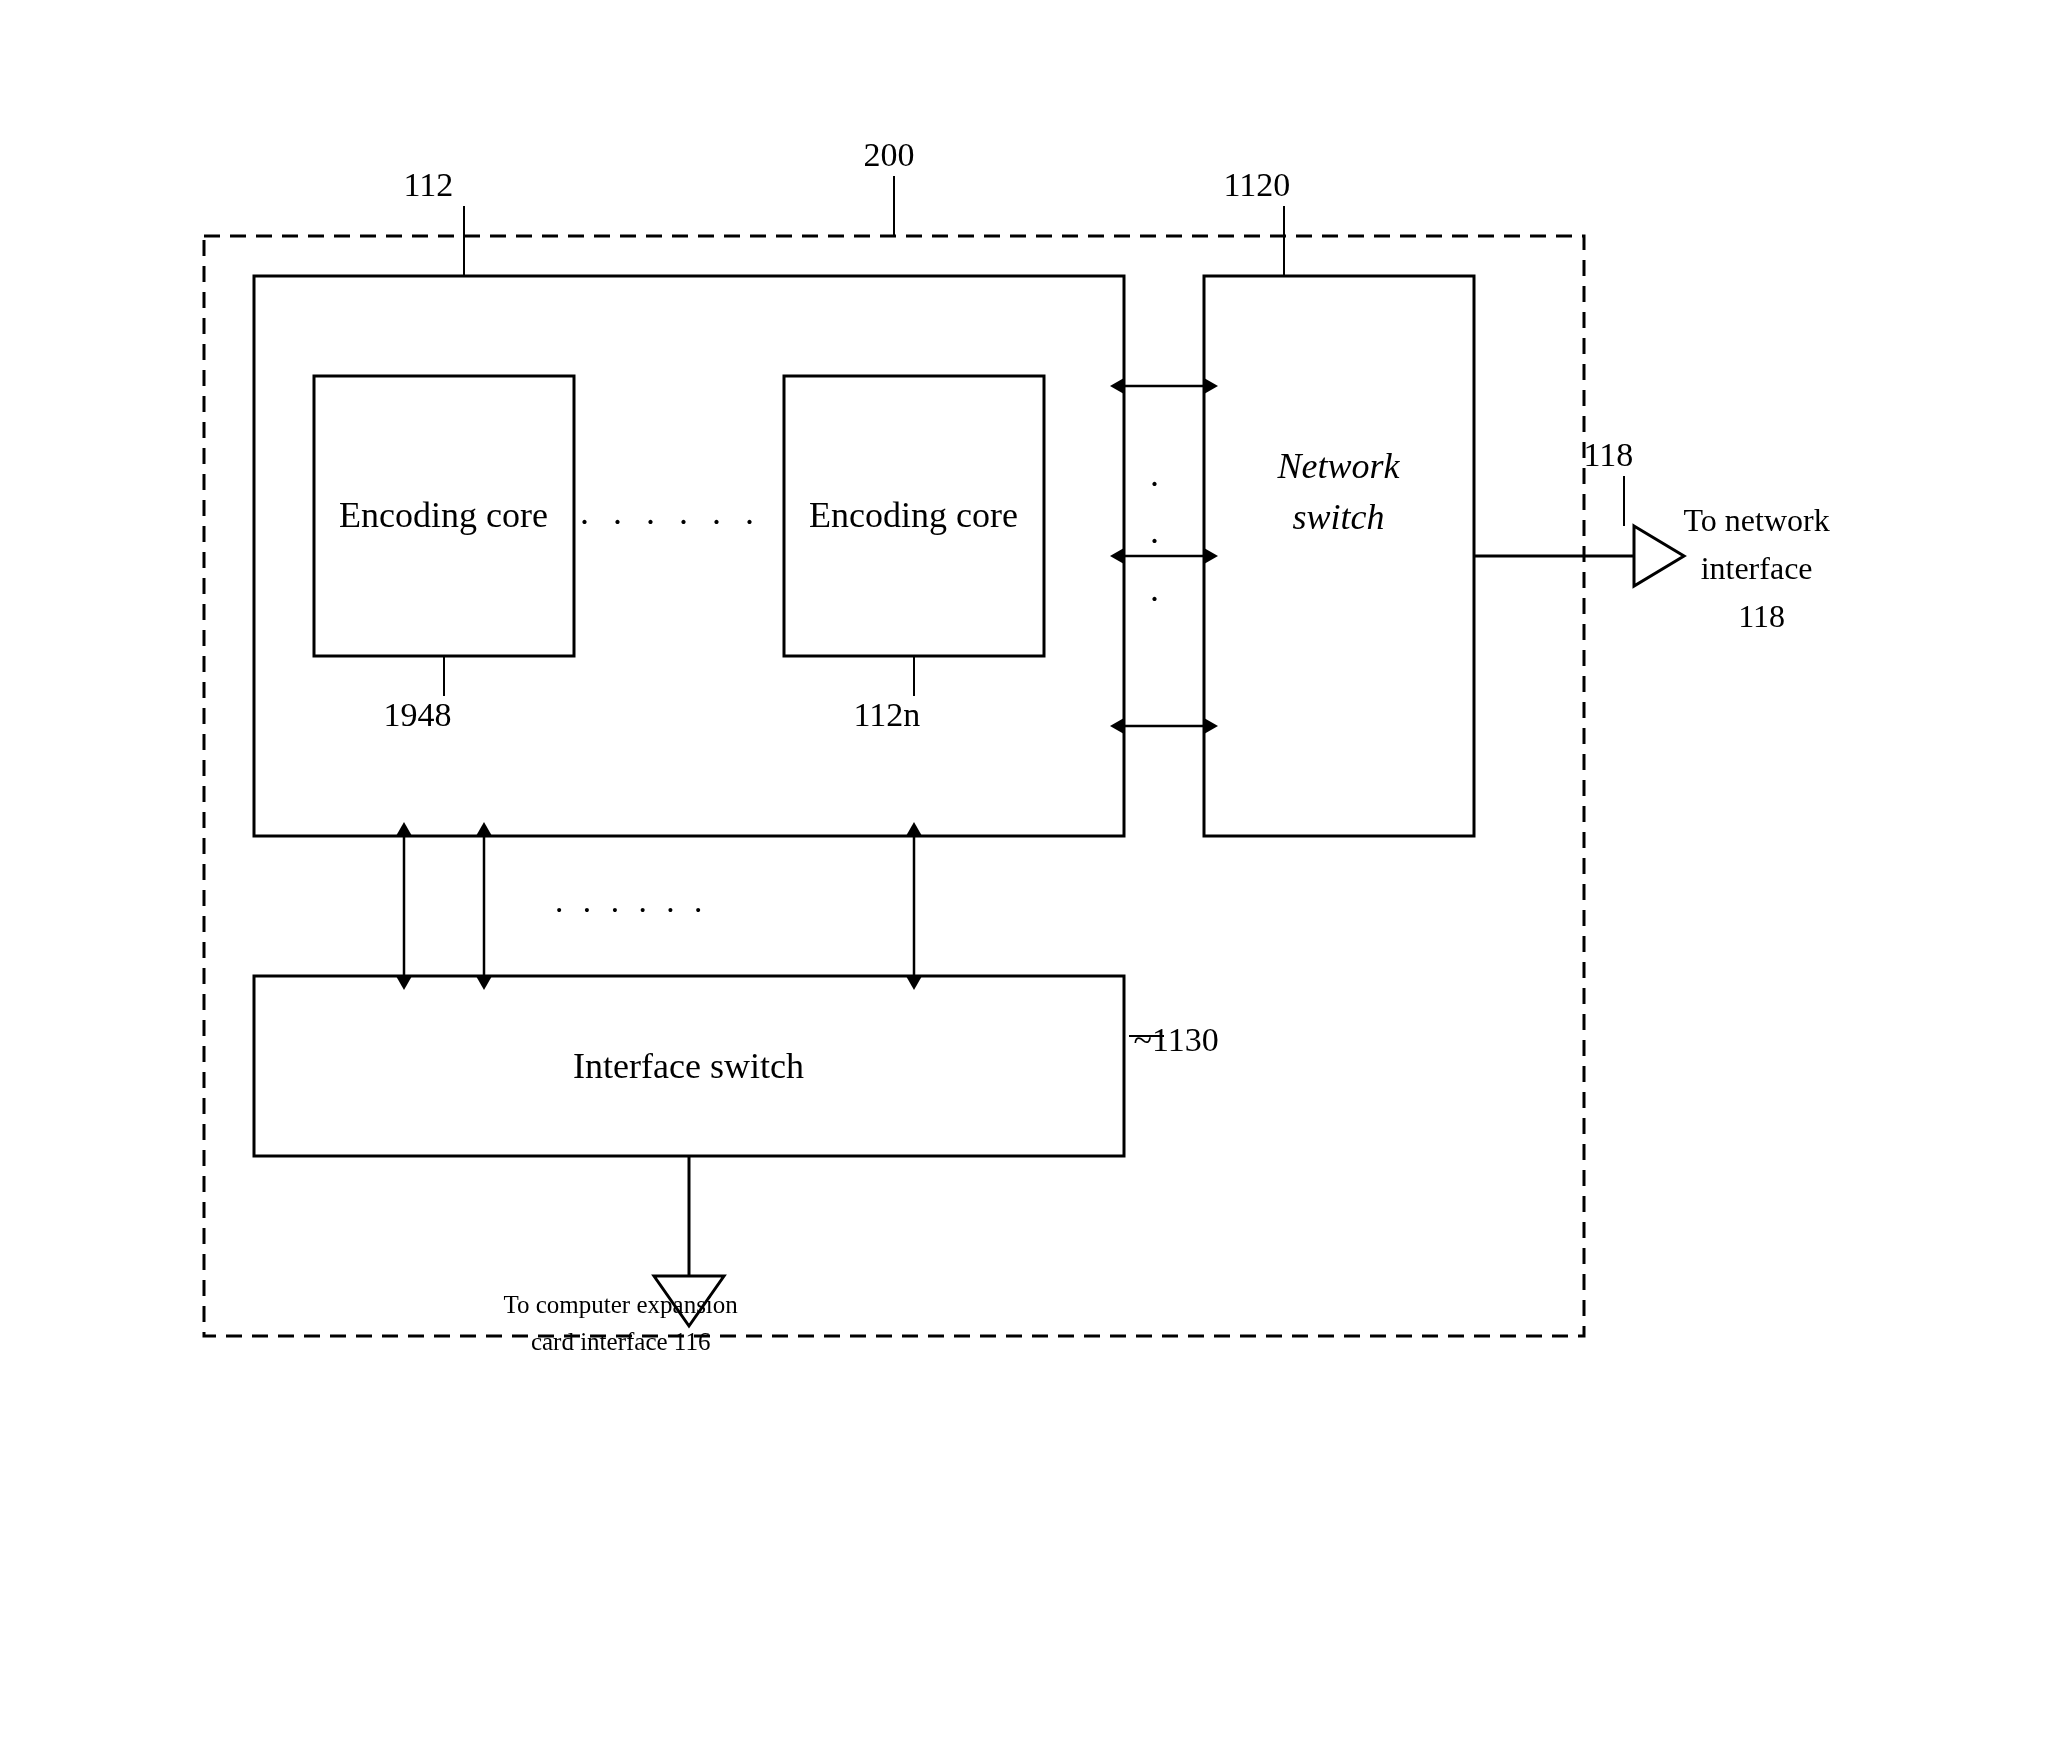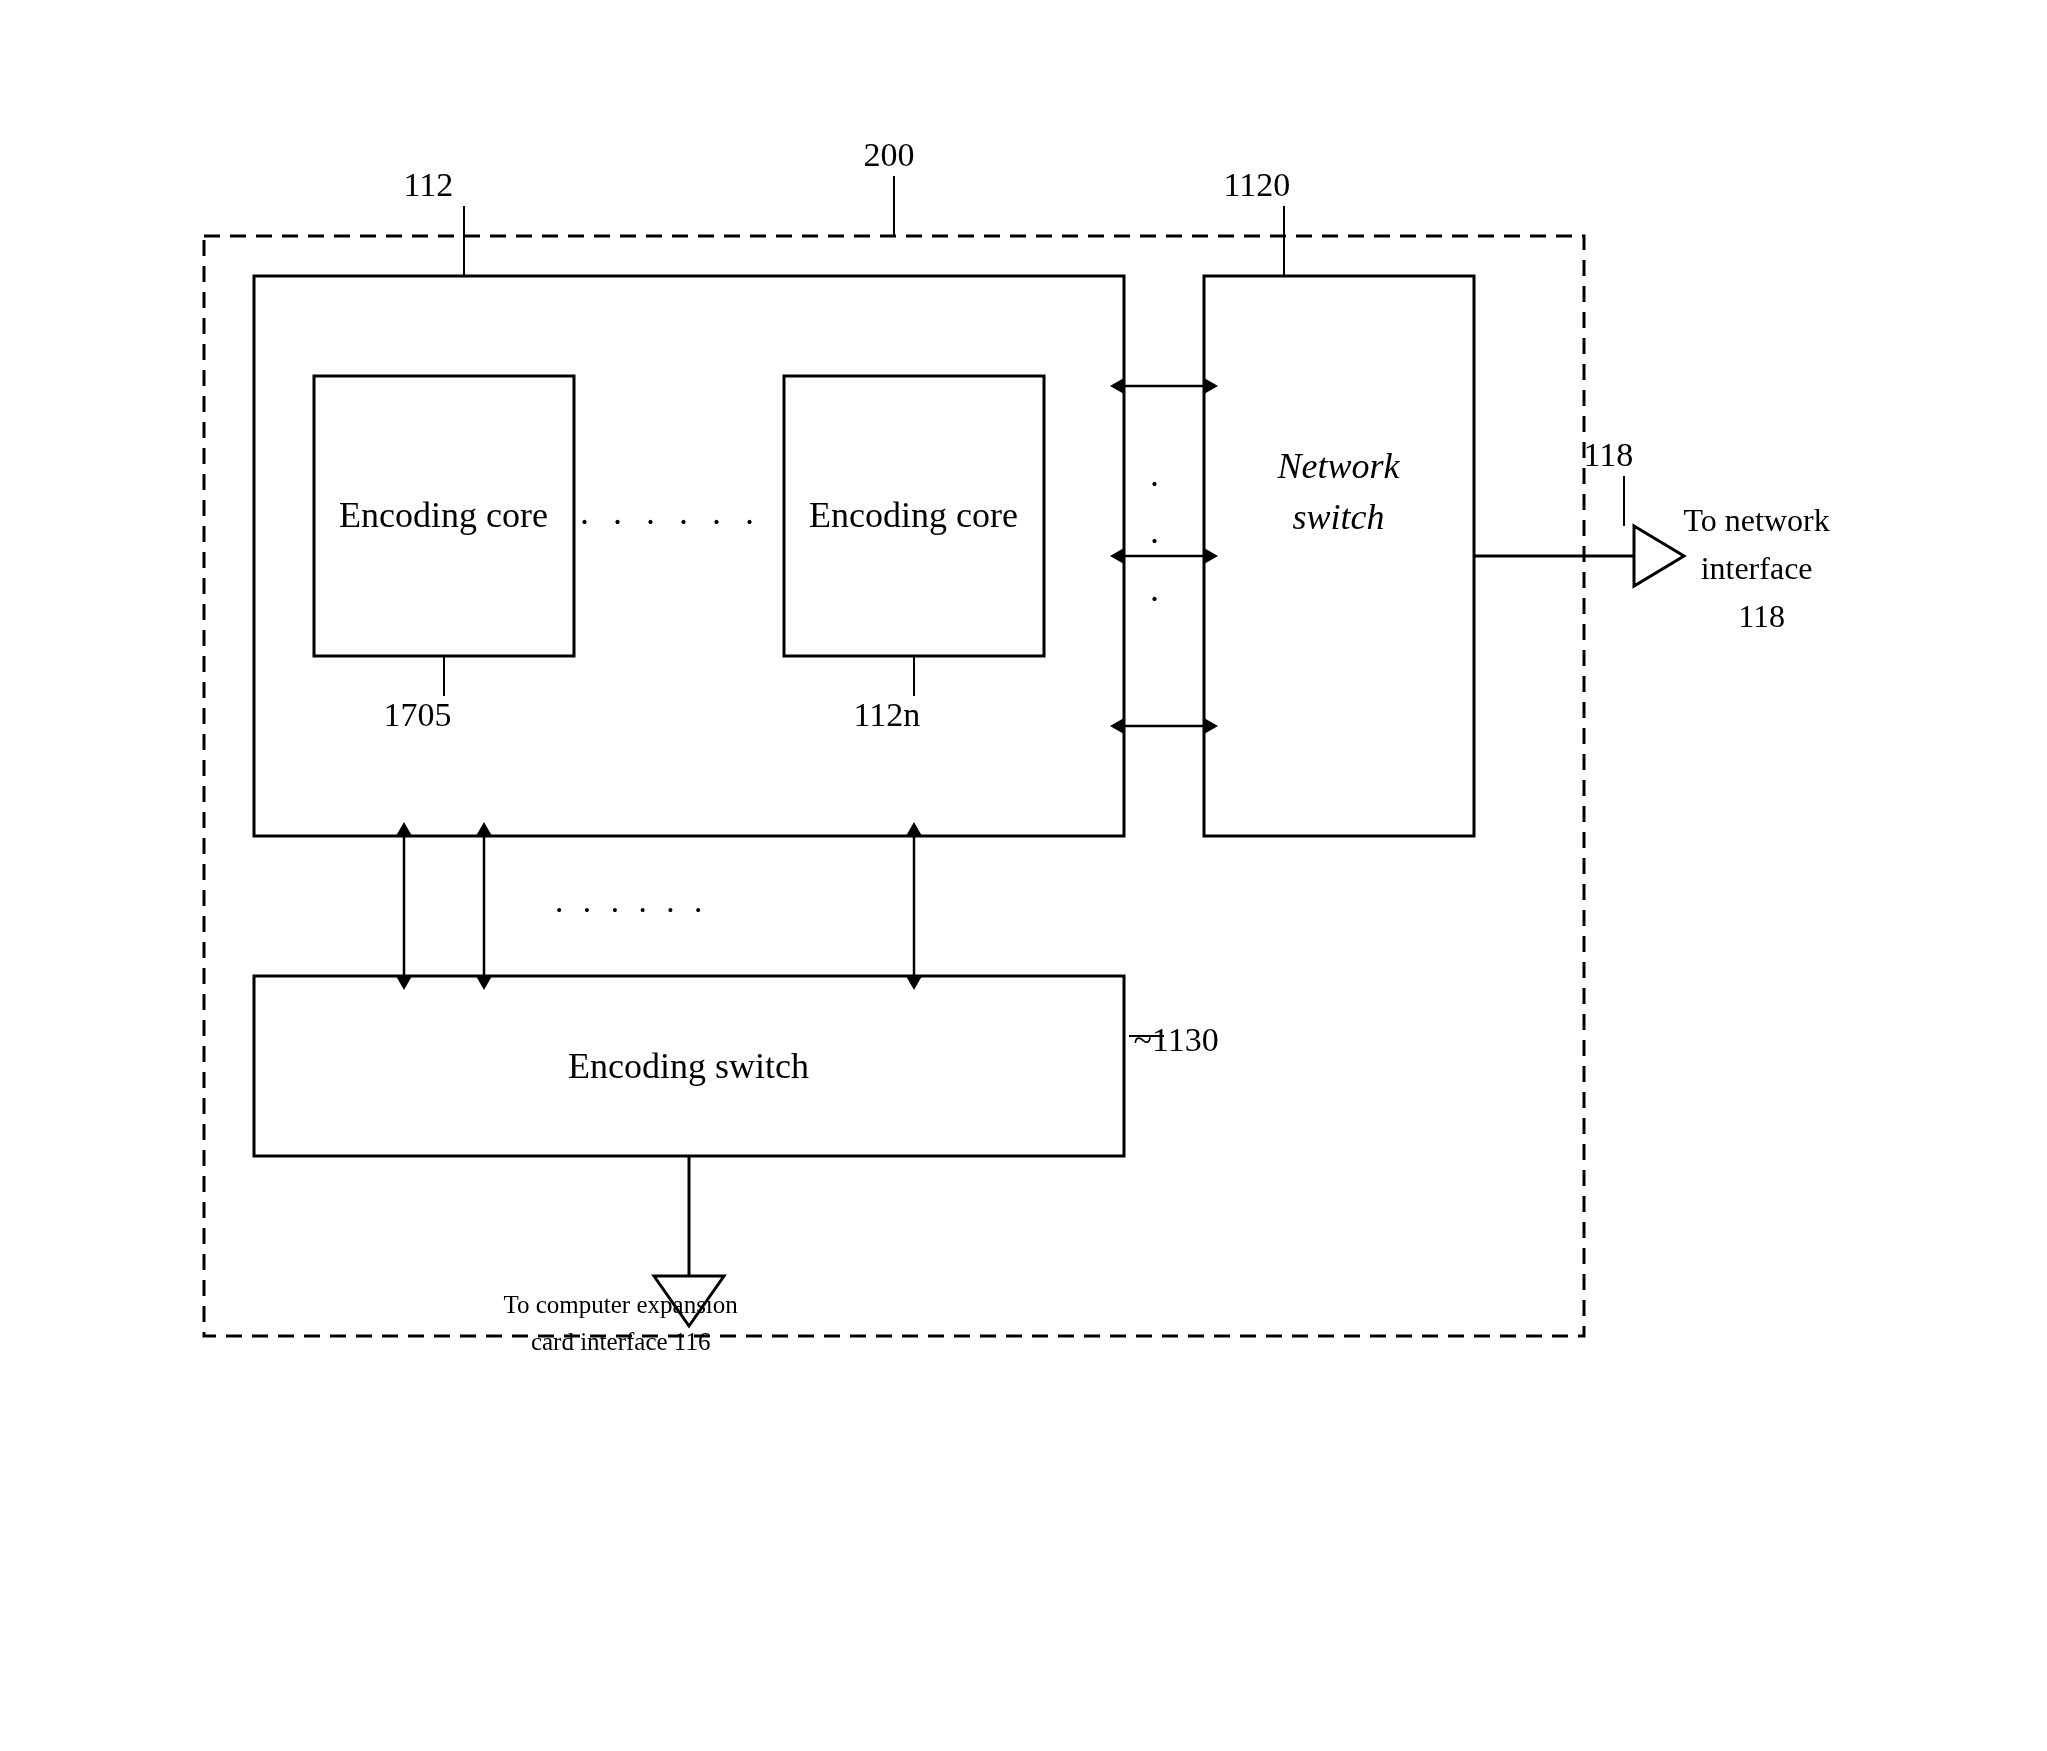--- a/index.html
+++ b/index.html
@@ -105,31 +105,31 @@
   <div class="ref-label" style="left: 280px; top: 90px;">112</div>
 
   <div class="ref-label" style="left: 1100px; top: 90px;">1120</div>
 
   <div style="position:absolute; left:190px; top:300px; width:260px; height:280px; display:flex; align-items:center; justify-content:center; text-align:center; font-size:36px; line-height:1.4;">Encoding core</div>
 
   <div style="position:absolute; left:455px; top:425px; font-size:36px; letter-spacing:6px;">· · · · · ·</div>
 
   <div style="position:absolute; left:660px; top:300px; width:260px; height:280px; display:flex; align-items:center; justify-content:center; text-align:center; font-size:36px; line-height:1.4;">Encoding core</div>
 
-  <div class="ref-label" style="left: 260px; top: 620px;">1705</div>
+  <div class="ref-label" style="left: 260px; top: 620px;">1948</div>
 
   <div class="ref-label" style="left: 730px; top: 620px;">112n</div>
 
   <div style="position:absolute; left:430px; top:815px; font-size:34px; letter-spacing:4px;">· · · · · ·</div>
 
   <div style="position:absolute; left:1080px; top:200px; width:270px; height:432px; display:flex; align-items:center; justify-content:center; text-align:center; font-size:36px; line-height:1.4;font-style:italic;">Network<br>switch</div>
 
   <div style="position:absolute; left:1025px; top:380px; font-size:36px; line-height:1.6; text-align:center;">·<br>·<br>·</div>
 
-  <div style="position:absolute; left:130px; top:900px; width:870px; height:180px; display:flex; align-items:center; justify-content:center; font-size:36px;">Encoding switch</div>
+  <div style="position:absolute; left:130px; top:900px; width:870px; height:180px; display:flex; align-items:center; justify-content:center; font-size:36px;">Interface switch</div>
 
   <div class="ref-label" style="left: 1010px; top: 945px;">~1130</div>
 
   <div style="position:absolute; left:1560px; top:420px; font-size:32px; line-height:1.5; text-align:center;">To network<br>interface<br><span style="margin-left:10px;">118</span></div>
 
   <div style="position:absolute; left:1460px; top:360px; font-size:34px;">118</div>
 
   <div style="position:absolute; left:380px; top:1210px; font-size:25px; text-align:center; line-height:1.5;">To computer expansion<br>card interface 116</div>
 
 </div>

